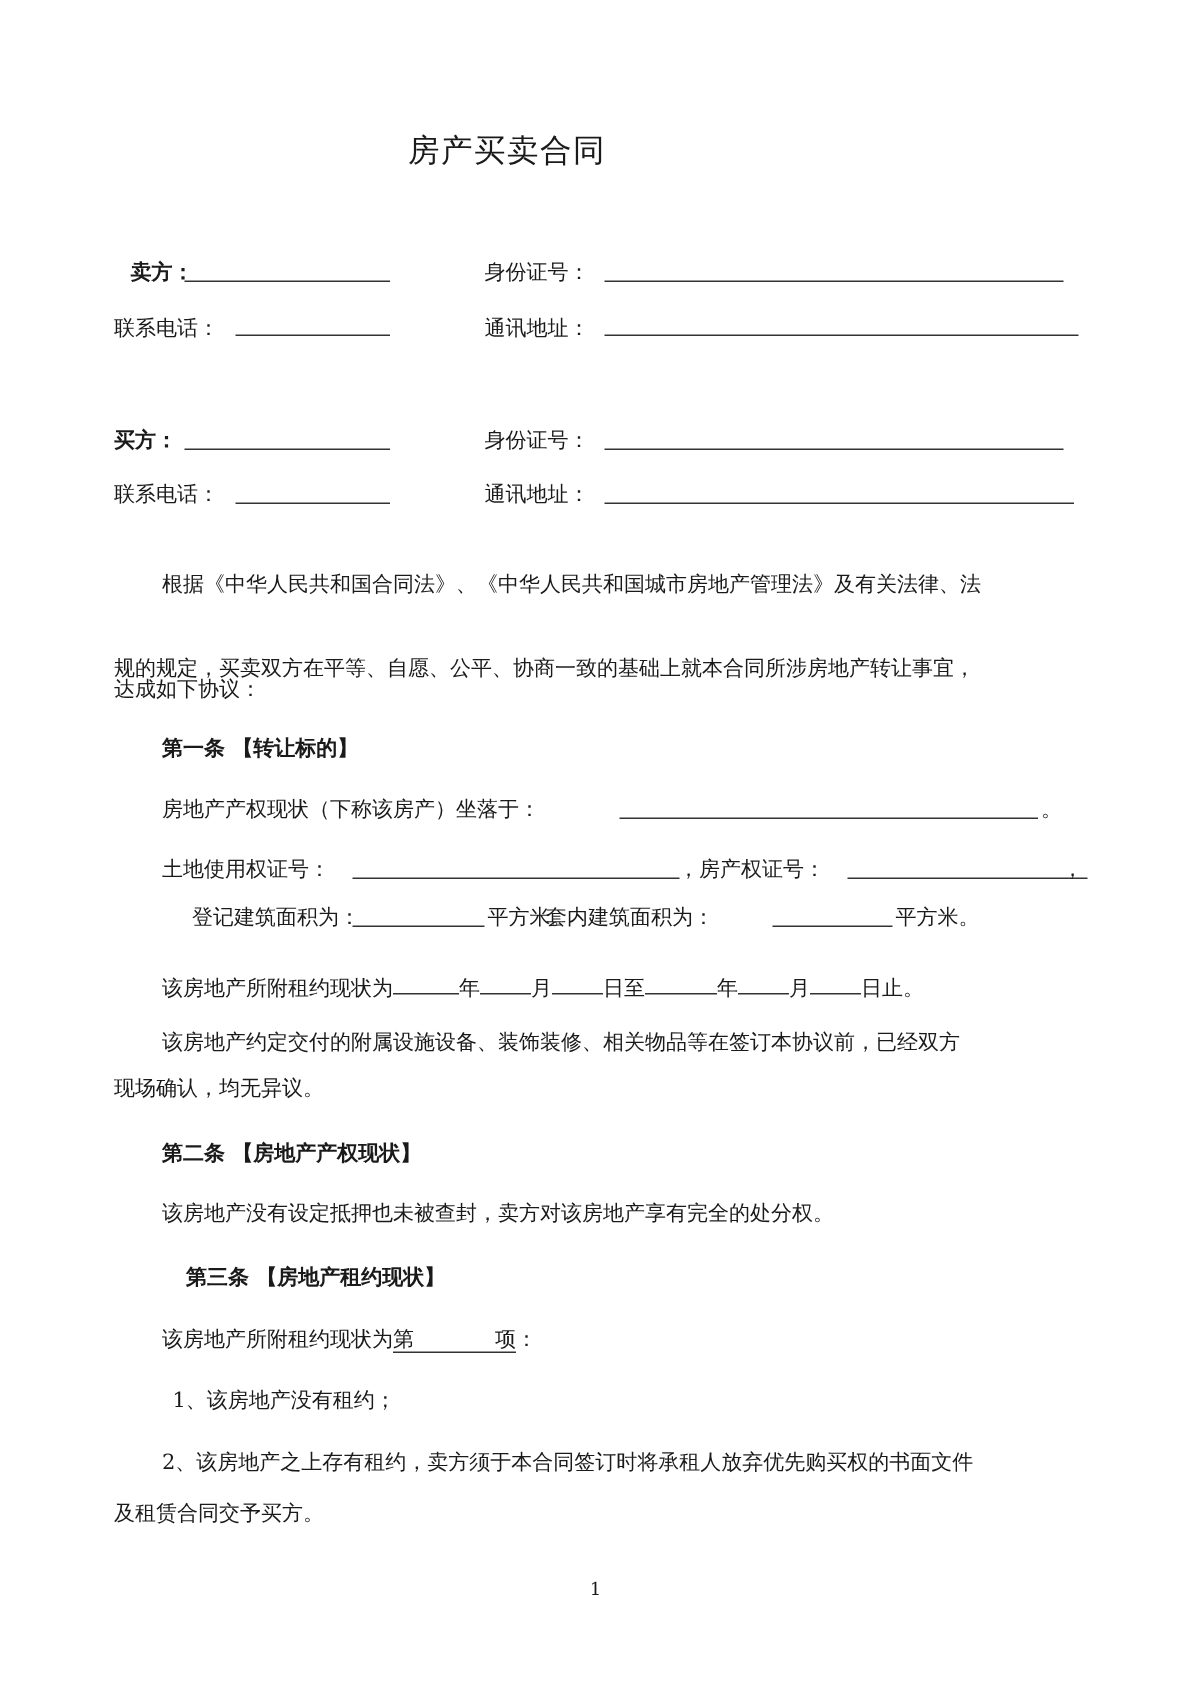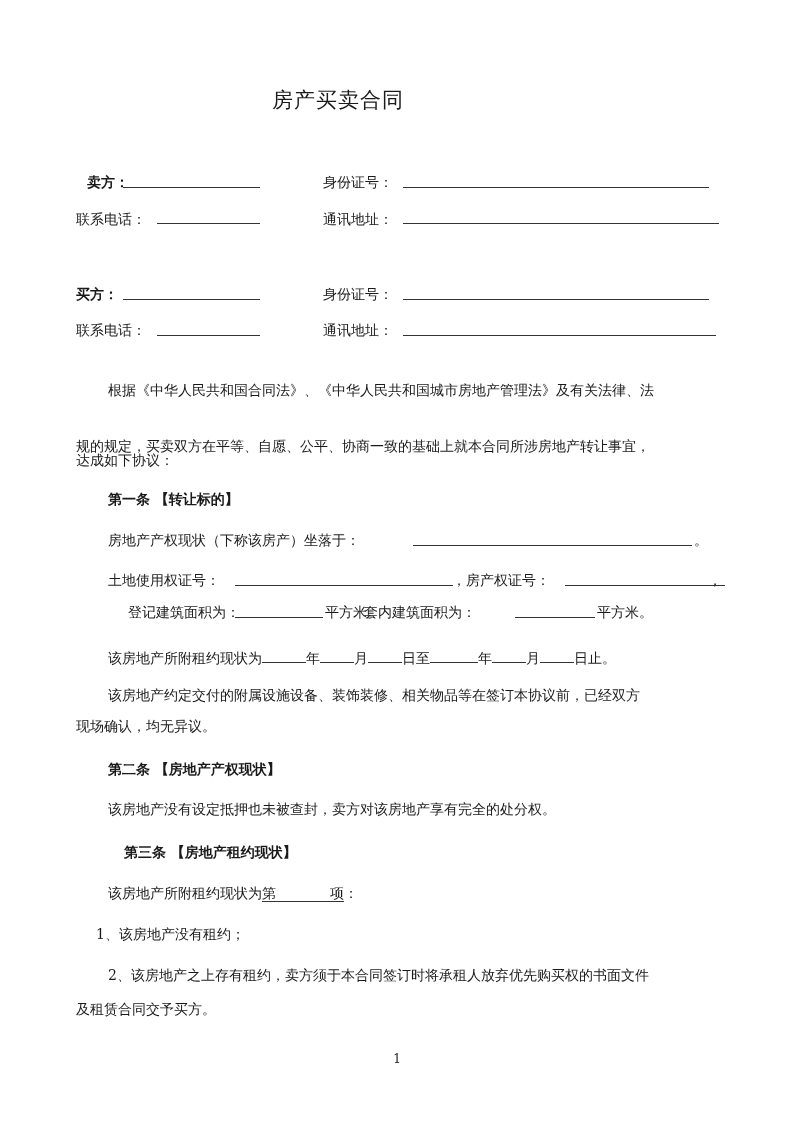--- a/index.html
+++ b/index.html
@@ -68,17 +68,17 @@
 <div class="abs t" style="left:108px; top:686px;">该房地产约定交付的附属设施设备、装饰装修、相关物品等在签订本协议前，已经双方</div>
 <div class="abs t" style="left:76px; top:717px;">现场确认，均无异议。</div>
 
 <div class="abs t b" style="left:108px; top:760px;">第二条 【房地产产权现状】</div>
 <div class="abs t" style="left:108px; top:800px;">该房地产没有设定抵押也未被查封，卖方对该房地产享有完全的处分权。</div>
 
 <div class="abs t b" style="left:108px; top:843px;margin-left:16px;">第三条 【房地产租约现状】</div>
 <div class="abs t" style="left:108px; top:884px;">
   <span>该房地产所附租约现状为</span><span style="border-bottom:1.3px solid #333;"><span>第</span><span style="display:inline-block; width:54px;"></span><span>项</span></span><span>：</span>
 </div>
-<div class="abs t" style="left:96px; top:925px;">1、该房地产没有租约；</div>
+<div class="abs t" style="left:115px; top:925px;">1、该房地产没有租约；</div>
 <div class="abs t" style="left:108px; top:966px;">2、该房地产之上存有租约，卖方须于本合同签订时将承租人放弃优先购买权的书面文件</div>
 <div class="abs t" style="left:76px; top:1000px;">及租赁合同交予买方。</div>
 
 <div class="abs pagenum">1</div>
 
 </body></html>

